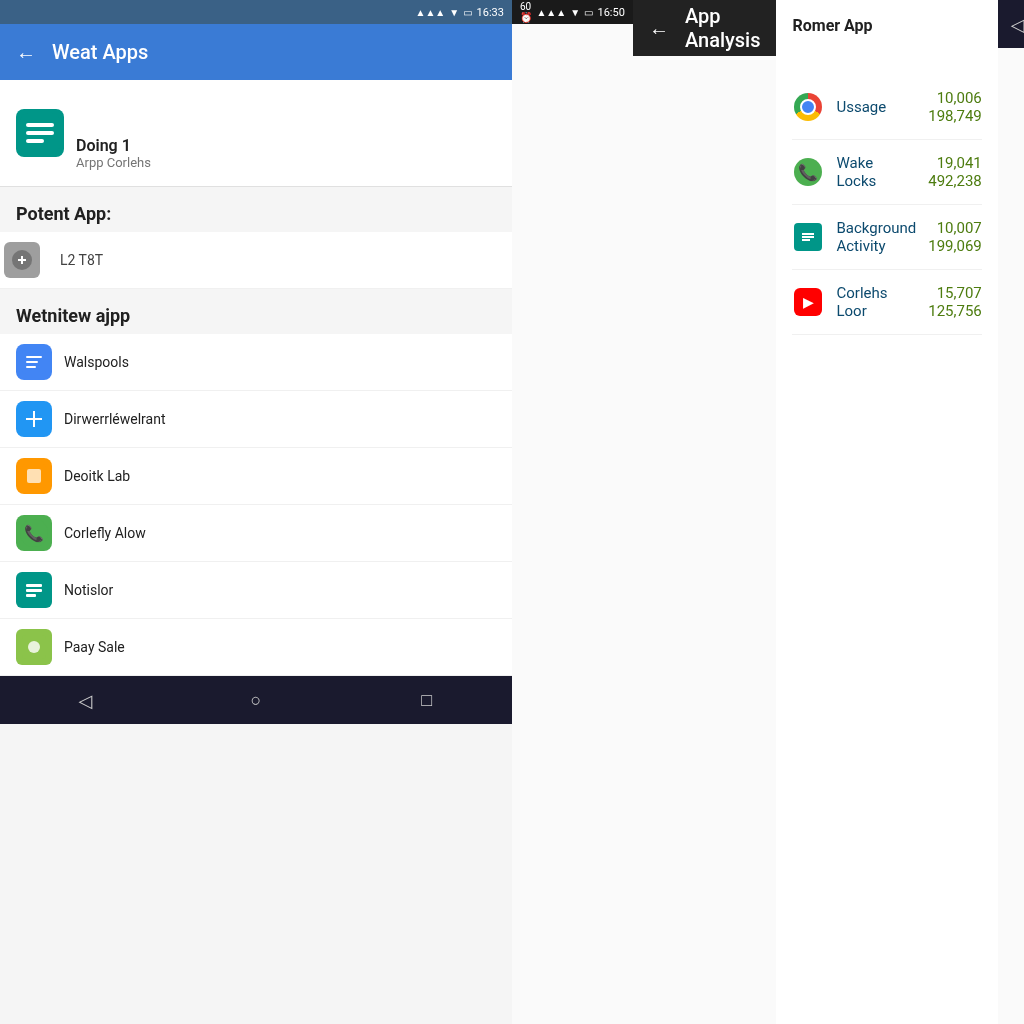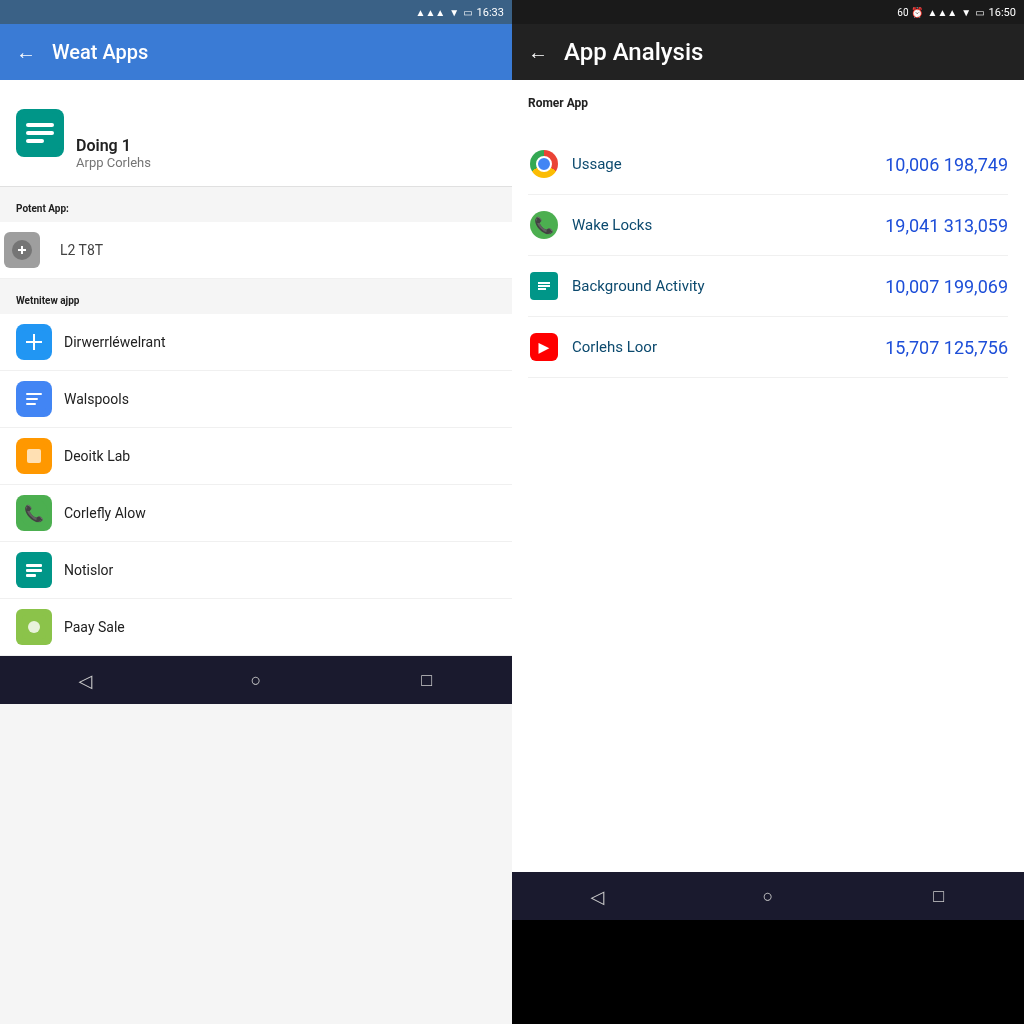--- a/index.html
+++ b/index.html
@@ -97,21 +97,21 @@
       margin-top: 40px;
     }
 
     .app-info .app-desc {
       font-size: 13px;
       color: #757575;
     }
 
     .section-header {
       padding: 16px 16px 8px;
-      font-size: 10px;
+      font-size: 18px;
       font-weight: 700;
       color: #212121;
     }
 
     .potent-app {
       background: #fff;
       padding: 10px 4px;
       display: flex;
       align-items: center;
       gap: 20px;
@@ -186,24 +186,24 @@
       width: 40px;
       height: 40px;
       display: flex;
       align-items: center;
       justify-content: center;
     }
 
     
     .right-panel {
       width: 512px;
-      height: 920px;
+      height: 1024px;
       background: #fafafa;
       display: flex;
-      flex-direction: column;
+      flex-direction: row;
     }
 
     .status-bar-right {
       height: 24px;
       background: #1a1a1a;
       display: flex;
       align-items: center;
       justify-content: flex-end;
       padding: 0 8px;
       gap: 4px;
@@ -224,35 +224,35 @@
     }
 
     .toolbar-right .back-btn {
       color: #fff;
       font-size: 20px;
       cursor: pointer;
     }
 
     .toolbar-right .title {
       color: #fff;
-      font-size: 24px;
+      font-size: 20px;
       font-weight: 500;
     }
 
     .analysis-content {
       flex: 1;
       background: #fff;
       padding: 16px;
     }
 
     .analysis-app-title {
-      font-size: 12px;
+      font-size: 16px;
       font-weight: 700;
       color: #212121;
-      margin-bottom: 16px;
+      margin-bottom: 32px;
       padding-bottom: 8px;
     }
 
     .analysis-row {
       display: flex;
       align-items: center;
       gap: 12px;
       padding: 14px 0;
       border-bottom: 1px solid #f0f0f0;
     }
@@ -268,22 +268,22 @@
       flex-shrink: 0;
     }
 
     .analysis-row .row-label {
       flex: 1;
       font-size: 15px;
       color: #0c4a6e;
     }
 
     .analysis-row .row-value {
-      font-size: 18px;
-      color: #1d4ed8;
+      font-size: 15px;
+      color: #4d7c0f;
       text-align: right;
     }
 
     .nav-bar-right {
       height: 48px;
       background: #1a1a2e;
       display: flex;
       align-items: center;
       justify-content: space-around;
     }
@@ -390,37 +390,37 @@
       <span class="app-label">L2  T8T</span>
     </div>
   </div>
 
   <div>
     <div class="section-header">Wetnitew ajpp</div>
     <div class="app-list">
 
 
       <div class="app-list-item">
+        <div class="app-icon-sm app-icon-tasks">
+          <svg width="24" height="24" viewBox="0 0 24 24">
+              <rect width="24" height="24" rx="4" fill="#4285f4"></rect>
+              <path d="M5 7h14M5 12h10M5 17h8" stroke="#fff" stroke-width="2" stroke-linecap="round"></path>
+            </svg>
+        </div>
+        <span class="item-label">Walspools</span>
+      </div>
+
+      <div class="app-list-item">
         <div class="app-icon-sm app-icon-blue">
           <svg width="24" height="24" viewBox="0 0 24 24">
               <rect width="24" height="24" rx="4" fill="#2196f3"></rect>
               <path d="M12 4 L12 20 M4 12 L20 12" stroke="#fff" stroke-width="2"></path>
             </svg>
         </div>
         <span class="item-label">Dirwerrléwelrant</span>
-      </div>
-
-      <div class="app-list-item">
-        <div class="app-icon-sm app-icon-tasks">
-          <svg width="24" height="24" viewBox="0 0 24 24">
-              <rect width="24" height="24" rx="4" fill="#4285f4"></rect>
-              <path d="M5 7h14M5 12h10M5 17h8" stroke="#fff" stroke-width="2" stroke-linecap="round"></path>
-            </svg>
-        </div>
-        <span class="item-label">Walspools</span>
       </div>
 
       <div class="app-list-item">
         <div class="app-icon-sm app-icon-orange">
           <svg width="24" height="24" viewBox="0 0 24 24">
               <rect width="24" height="24" rx="4" fill="#ff9800"></rect>
               <rect x="5" y="5" width="14" height="14" rx="2" fill="#fff" opacity="0.7"></rect>
             </svg>
         </div>
         <span class="item-label">Deoitk Lab</span>
@@ -490,21 +490,21 @@
       </div>
       <span class="row-label">Ussage</span>
       <span class="row-value">10,006 198,749</span>
     </div>
 
     <div class="analysis-row">
       <div class="row-icon">
         <div class="icon-circle-green">📞</div>
       </div>
       <span class="row-label">Wake Locks</span>
-      <span class="row-value">19,041 313,059</span>
+      <span class="row-value">19,041 492,238</span>
     </div>
 
     <div class="analysis-row">
       <div class="row-icon">
         <div class="icon-sq-teal">
           <svg width="16" height="16" viewBox="0 0 16 16">
               <rect width="16" height="16" rx="3" fill="#009688"></rect>
               <rect x="2" y="4" width="12" height="2" fill="#fff"></rect>
               <rect x="2" y="7" width="12" height="2" fill="#fff"></rect>
               <rect x="2" y="10" width="8" height="2" fill="#fff"></rect>

